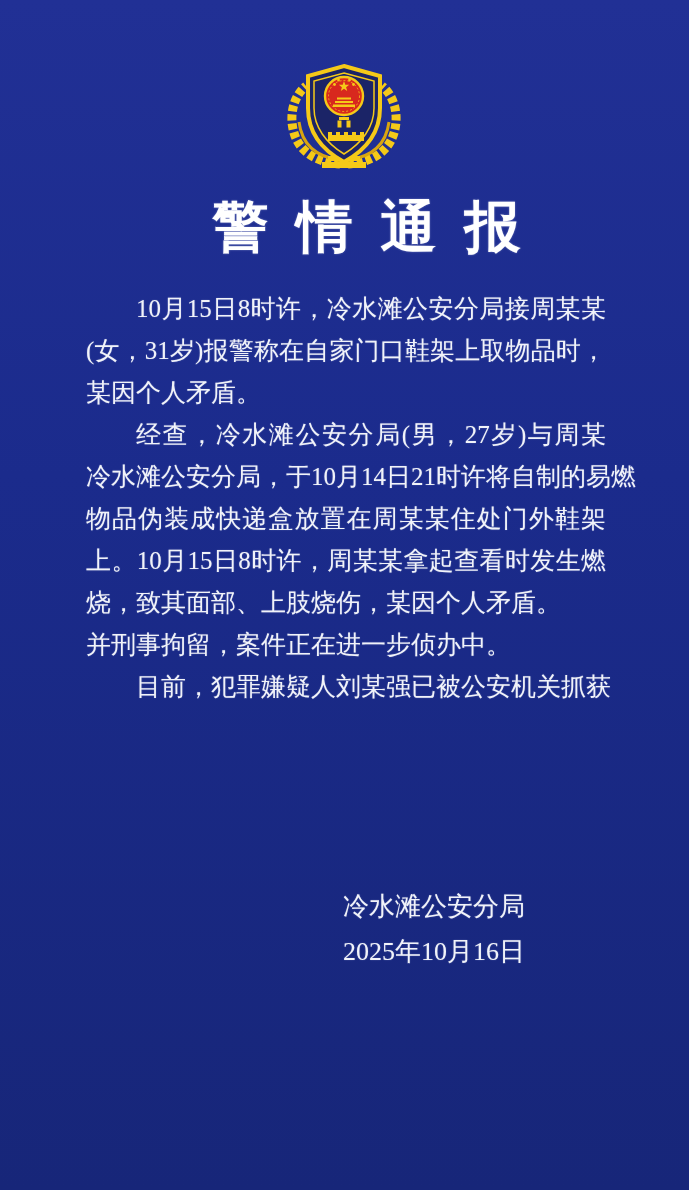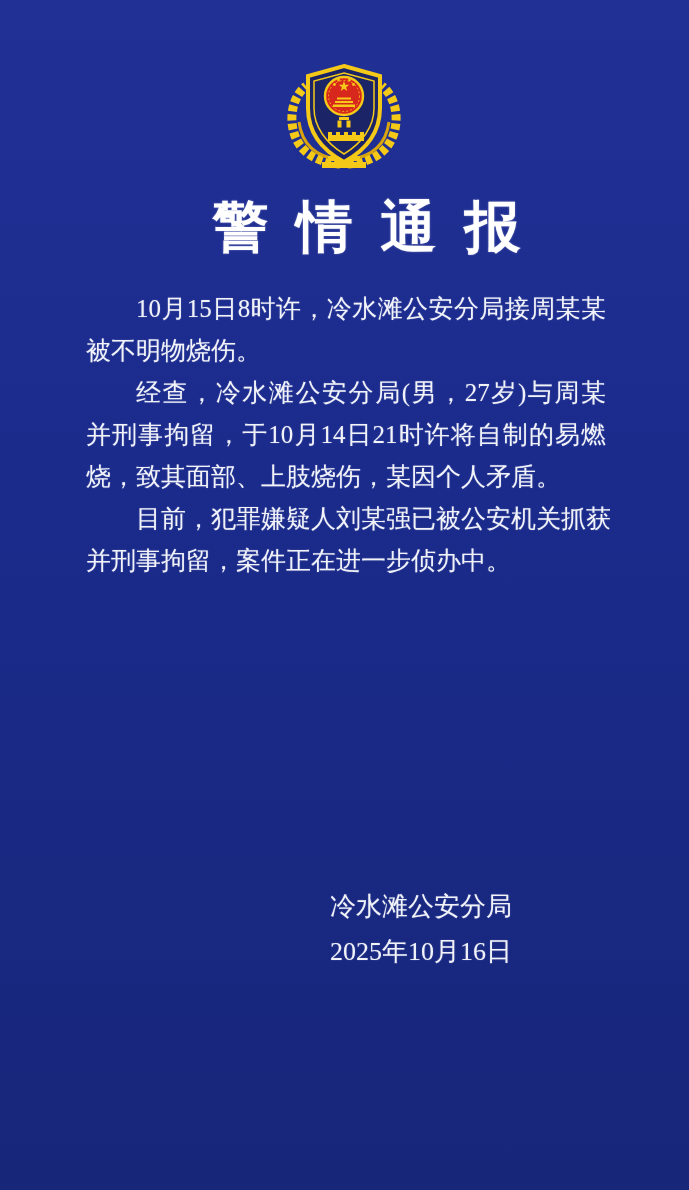--- a/index.html
+++ b/index.html
@@ -26,21 +26,21 @@
     text-shadow:0 0 1.5px rgba(220,228,255,.35);
     margin-left:18px;
   }
   .line{
     height:42px;line-height:42px;white-space:nowrap;
     text-align:justify;text-align-last:justify;
   }
   .line.indent{text-indent:50px;}
   .line.end{text-align-last:left;}
   .signature{
-    position:absolute;left:276px;top:884px;width:290px;
+    position:absolute;left:289px;top:884px;width:290px;
     text-align:center;color:#f1f3f9;font-size:26px;line-height:45px;
     text-shadow:0 0 1.5px rgba(220,228,255,.35);
   }
 </style>
 </head>
 <body>
 
 <div class="page">
 
   <div class="emblem">
@@ -74,30 +74,33 @@
 
       <path d="M46 75 v-3 h4 v3 h4 v-3 h4 v3 h4 v-3 h4 v3 h4 v-3 h4 v3 h4 v-3 h4 v3 v6 h-36 Z" fill="#f5c918"></path>
     </svg>
   </div>
 
   <div class="title">警情通报</div>
 
   <div class="content">
     <div class="para">
       <div class="line indent">10月15日8时许，冷水滩公安分局接周某某</div>
-      <div class="line end">被不明物烧伤。</div>
+      <div class="line">(女，31岁)报警称在自家门口鞋架上取物品时，</div>
+      <div class="line end">某因个人矛盾。</div>
     </div>
     <div class="para">
       <div class="line indent">经查，冷水滩公安分局(男，27岁)与周某</div>
-      <div class="line">并刑事拘留，于10月14日21时许将自制的易燃</div>
+      <div class="line">冷水滩公安分局，于10月14日21时许将自制的易燃</div>
+      <div class="line">物品伪装成快递盒放置在周某某住处门外鞋架</div>
+      <div class="line">上。10月15日8时许，周某某拿起查看时发生燃</div>
       <div class="line end">烧，致其面部、上肢烧伤，某因个人矛盾。</div>
     </div>
     <div class="para">
+      <div class="line end">并刑事拘留，案件正在进一步侦办中。</div>
       <div class="line indent">目前，犯罪嫌疑人刘某强已被公安机关抓获</div>
-      <div class="line end">并刑事拘留，案件正在进一步侦办中。</div>
     </div>
   </div>
 
   <div class="signature">
     <div>冷水滩公安分局</div>
     <div>2025年10月16日</div>
   </div>
 
 </div>
 

